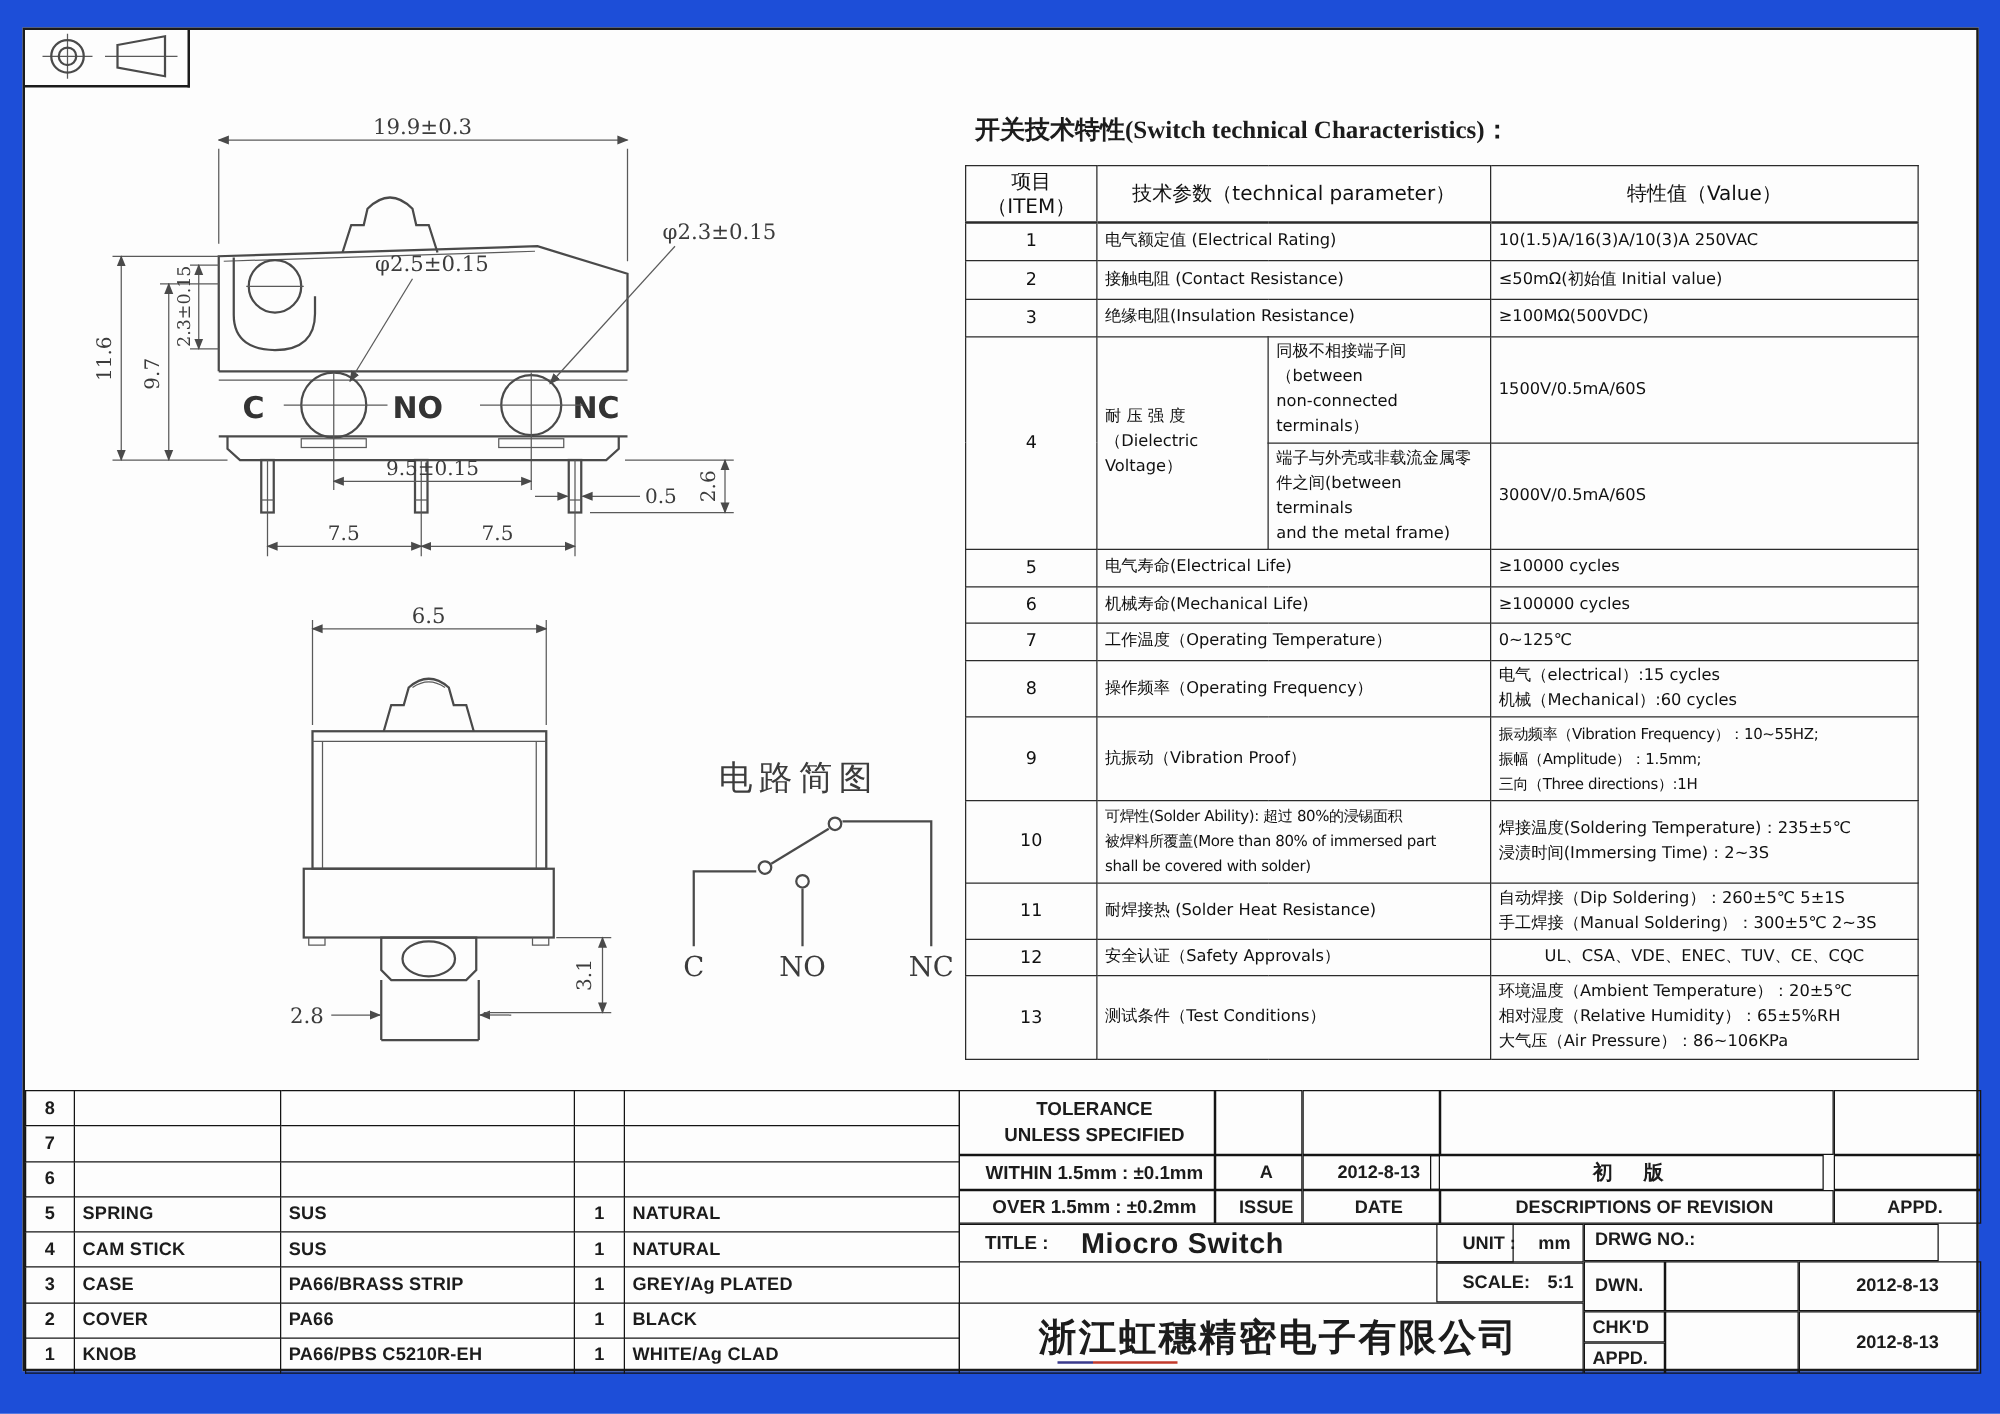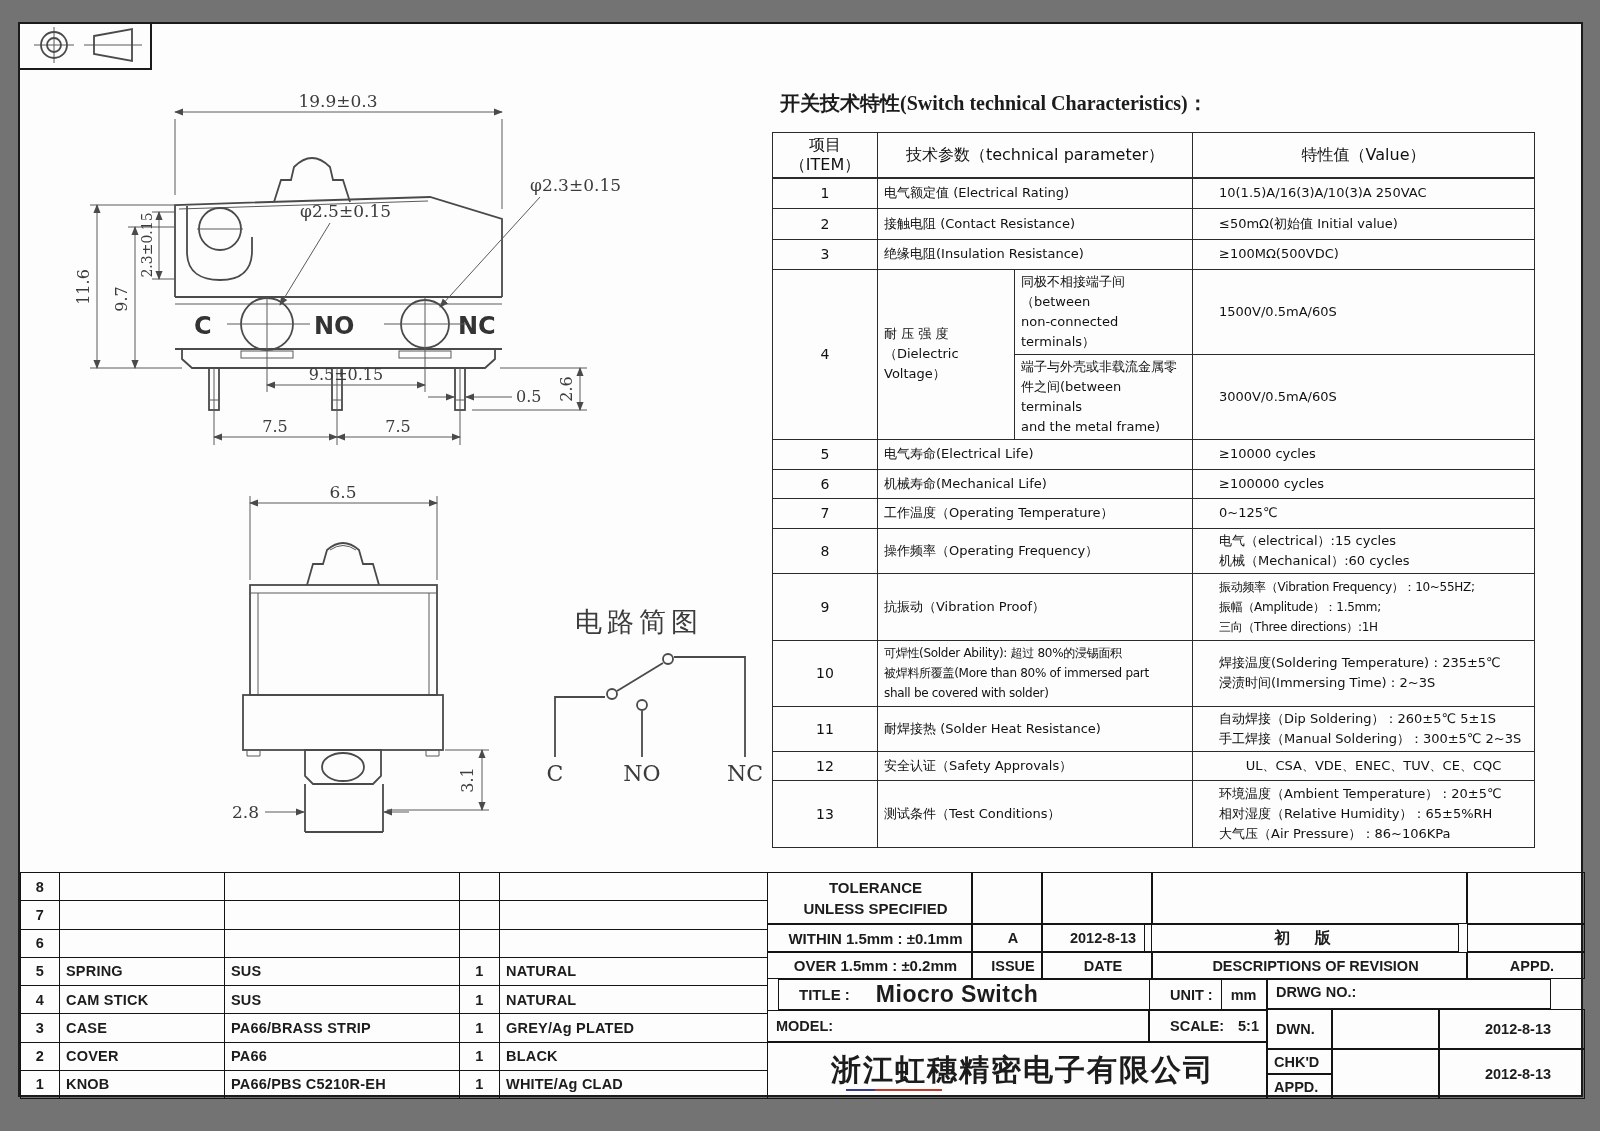--- a/index.html
+++ b/index.html
@@ -1,35 +1,35 @@
 <!DOCTYPE html>
 <html><head>
 <meta charset="utf-8">
 <style>
   * { margin:0; padding:0; box-sizing:border-box; }
   body { background:#ffffff; font-family:"Liberation Sans", sans-serif; color:#1c1c1c; }
-  .canvas { position:relative; width:1600px; height:1131px; background:#737373; overflow:hidden; }
+  .canvas { position:relative; width:1600px; height:1131px; background:#1d4ed8; overflow:hidden; }
   .sheet { position:absolute; left:18px; top:22px; width:1565px; height:1075px;
            border:2px solid #1b1b1b; background:#fdfdfd; }
   .abs { position:absolute; }
 
   
   .proj-box { left:0; top:0; width:132px; height:46px; border-right:2px solid #1b1b1b; border-bottom:2px solid #1b1b1b; }
 
   
   .heading { left:760px; top:66px; width:760px; font-size:20px; white-space:nowrap; }
   .heading .cjk { font-weight:bold; font-family:"Liberation Sans", sans-serif; }
   .heading .lat { font-family:"Liberation Serif", serif; font-weight:600; }
 
   
   table.char { position:absolute; left:752px; top:108px; width:762px; border-collapse:collapse; table-layout:fixed;
                font-family:"DejaVu Sans", sans-serif; font-size:13px; color:#111; }
   table.char td { border:1px solid #2b2b2b; padding:2px 6px; white-space:pre-line; line-height:20px; overflow:hidden; }
   table.char td.it { text-align:center; font-size:14px; }
-  table.char td.vl { padding-left:26px; }
+  table.char td.vl { padding-left:6px; }
   table.char td.ctr { text-align:center; }
   table.char tr.hd td { text-align:center; font-size:16px; font-weight:500; line-height:20px; border-bottom:2px solid #2b2b2b; }
   table.char td.tight { font-size:12px; line-height:20px; letter-spacing:-0.3px; }
 
   
   table.parts { position:absolute; left:0px; top:848px; width:747px; height:227px; border-collapse:collapse; table-layout:fixed;
                 font-family:"Liberation Sans", sans-serif; font-weight:bold; font-size:14.5px; letter-spacing:0.2px; }
   table.parts td { border:1.6px solid #141414; padding:0 6px; white-space:nowrap; overflow:hidden; }
   table.parts td.c { text-align:center; padding:0 2px; }
 
@@ -399,31 +399,30 @@
     <div class="cell ctr" style="left:275px;top:52px;width:110px;height:28px;">2012-8-13</div>
     <div class="cell ctr chs" style="left:377px;top:52px;width:315px;height:28px;">初  版</div>
     <div class="cell ctr" style="left:700px;top:52px;width:118px;height:28px;"></div>
 
     <div class="cell ctr" style="left:0;top:80px;width:205px;height:27px;font-size:15px;">OVER 1.5mm : ±0.2mm</div>
     <div class="cell ctr" style="left:205px;top:80px;width:70px;height:27px;">ISSUE</div>
     <div class="cell ctr" style="left:275px;top:80px;width:110px;height:27px;">DATE</div>
     <div class="cell ctr" style="left:385px;top:80px;width:315px;height:27px;">DESCRIPTIONS OF REVISION</div>
     <div class="cell ctr" style="left:700px;top:80px;width:118px;height:27px;">APPD.</div>
 
-    <div class="cell title-cell" style="left:0;top:107px;width:444px;height:31px;margin-left:11px;">
+    <div class="cell title-cell" style="left:0;top:107px;width:444px;height:31px;">
       <span class="lbl">TITLE :</span>
       <span class="val">Miocro Switch</span>
     </div>
     <div class="cell" style="left:382px;top:107px;width:118px;height:31px;">
       <span style="margin-left:8px;">UNIT :</span>
       <span style="margin-left:18px;">mm</span>
     </div>
     <div class="cell top" style="left:500px;top:107px;width:284px;height:30px;padding:4px 0 0 8px;">DRWG NO.:</div>
 
-    <div class="cell" style="left:0;top:138px;width:382px;height:32px;padding-left:8px;">MODEL:</div>
     <div class="cell" style="left:382px;top:138px;width:118px;height:32px;">
       <span style="margin-left:8px;">SCALE:</span>
       <span style="margin-left:14px;">5:1</span>
     </div>
 
     <div class="cell company" style="left:0;top:170px;width:500px;height:57px;align-items:center;">
       <span>浙江虹穗精密电子有限公司</span>
       <span class="mark"></span>
     </div>
 

